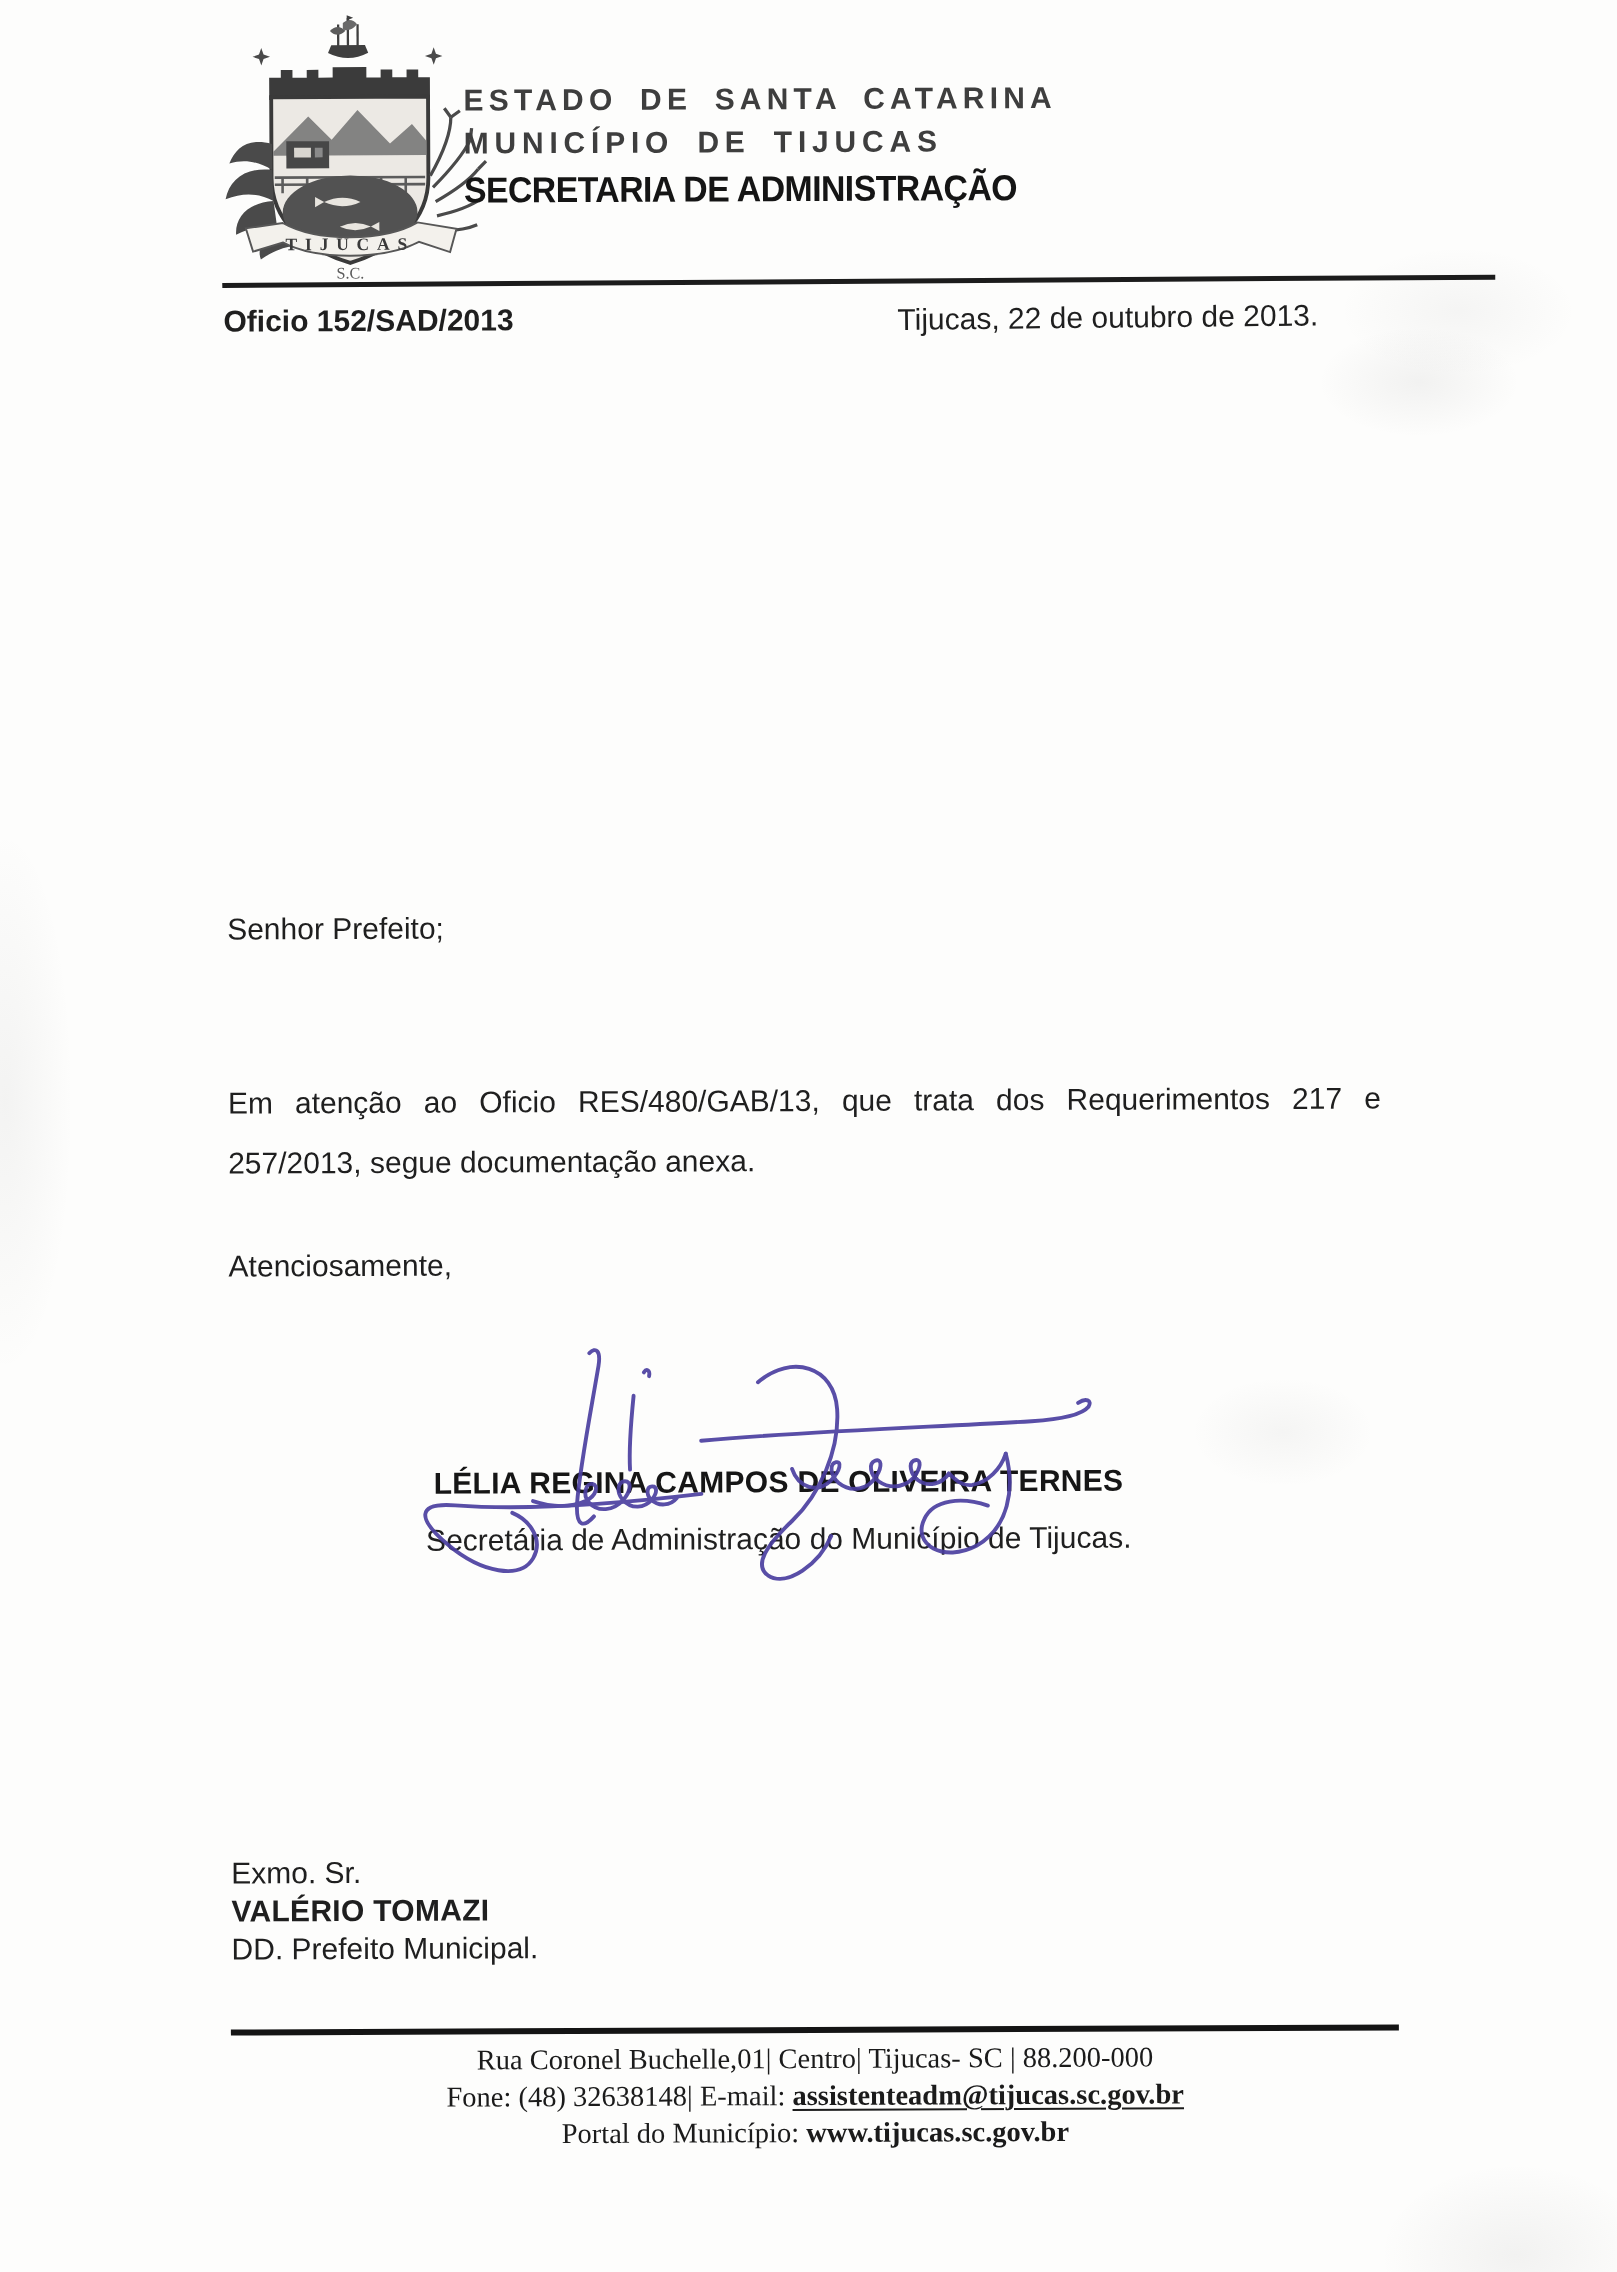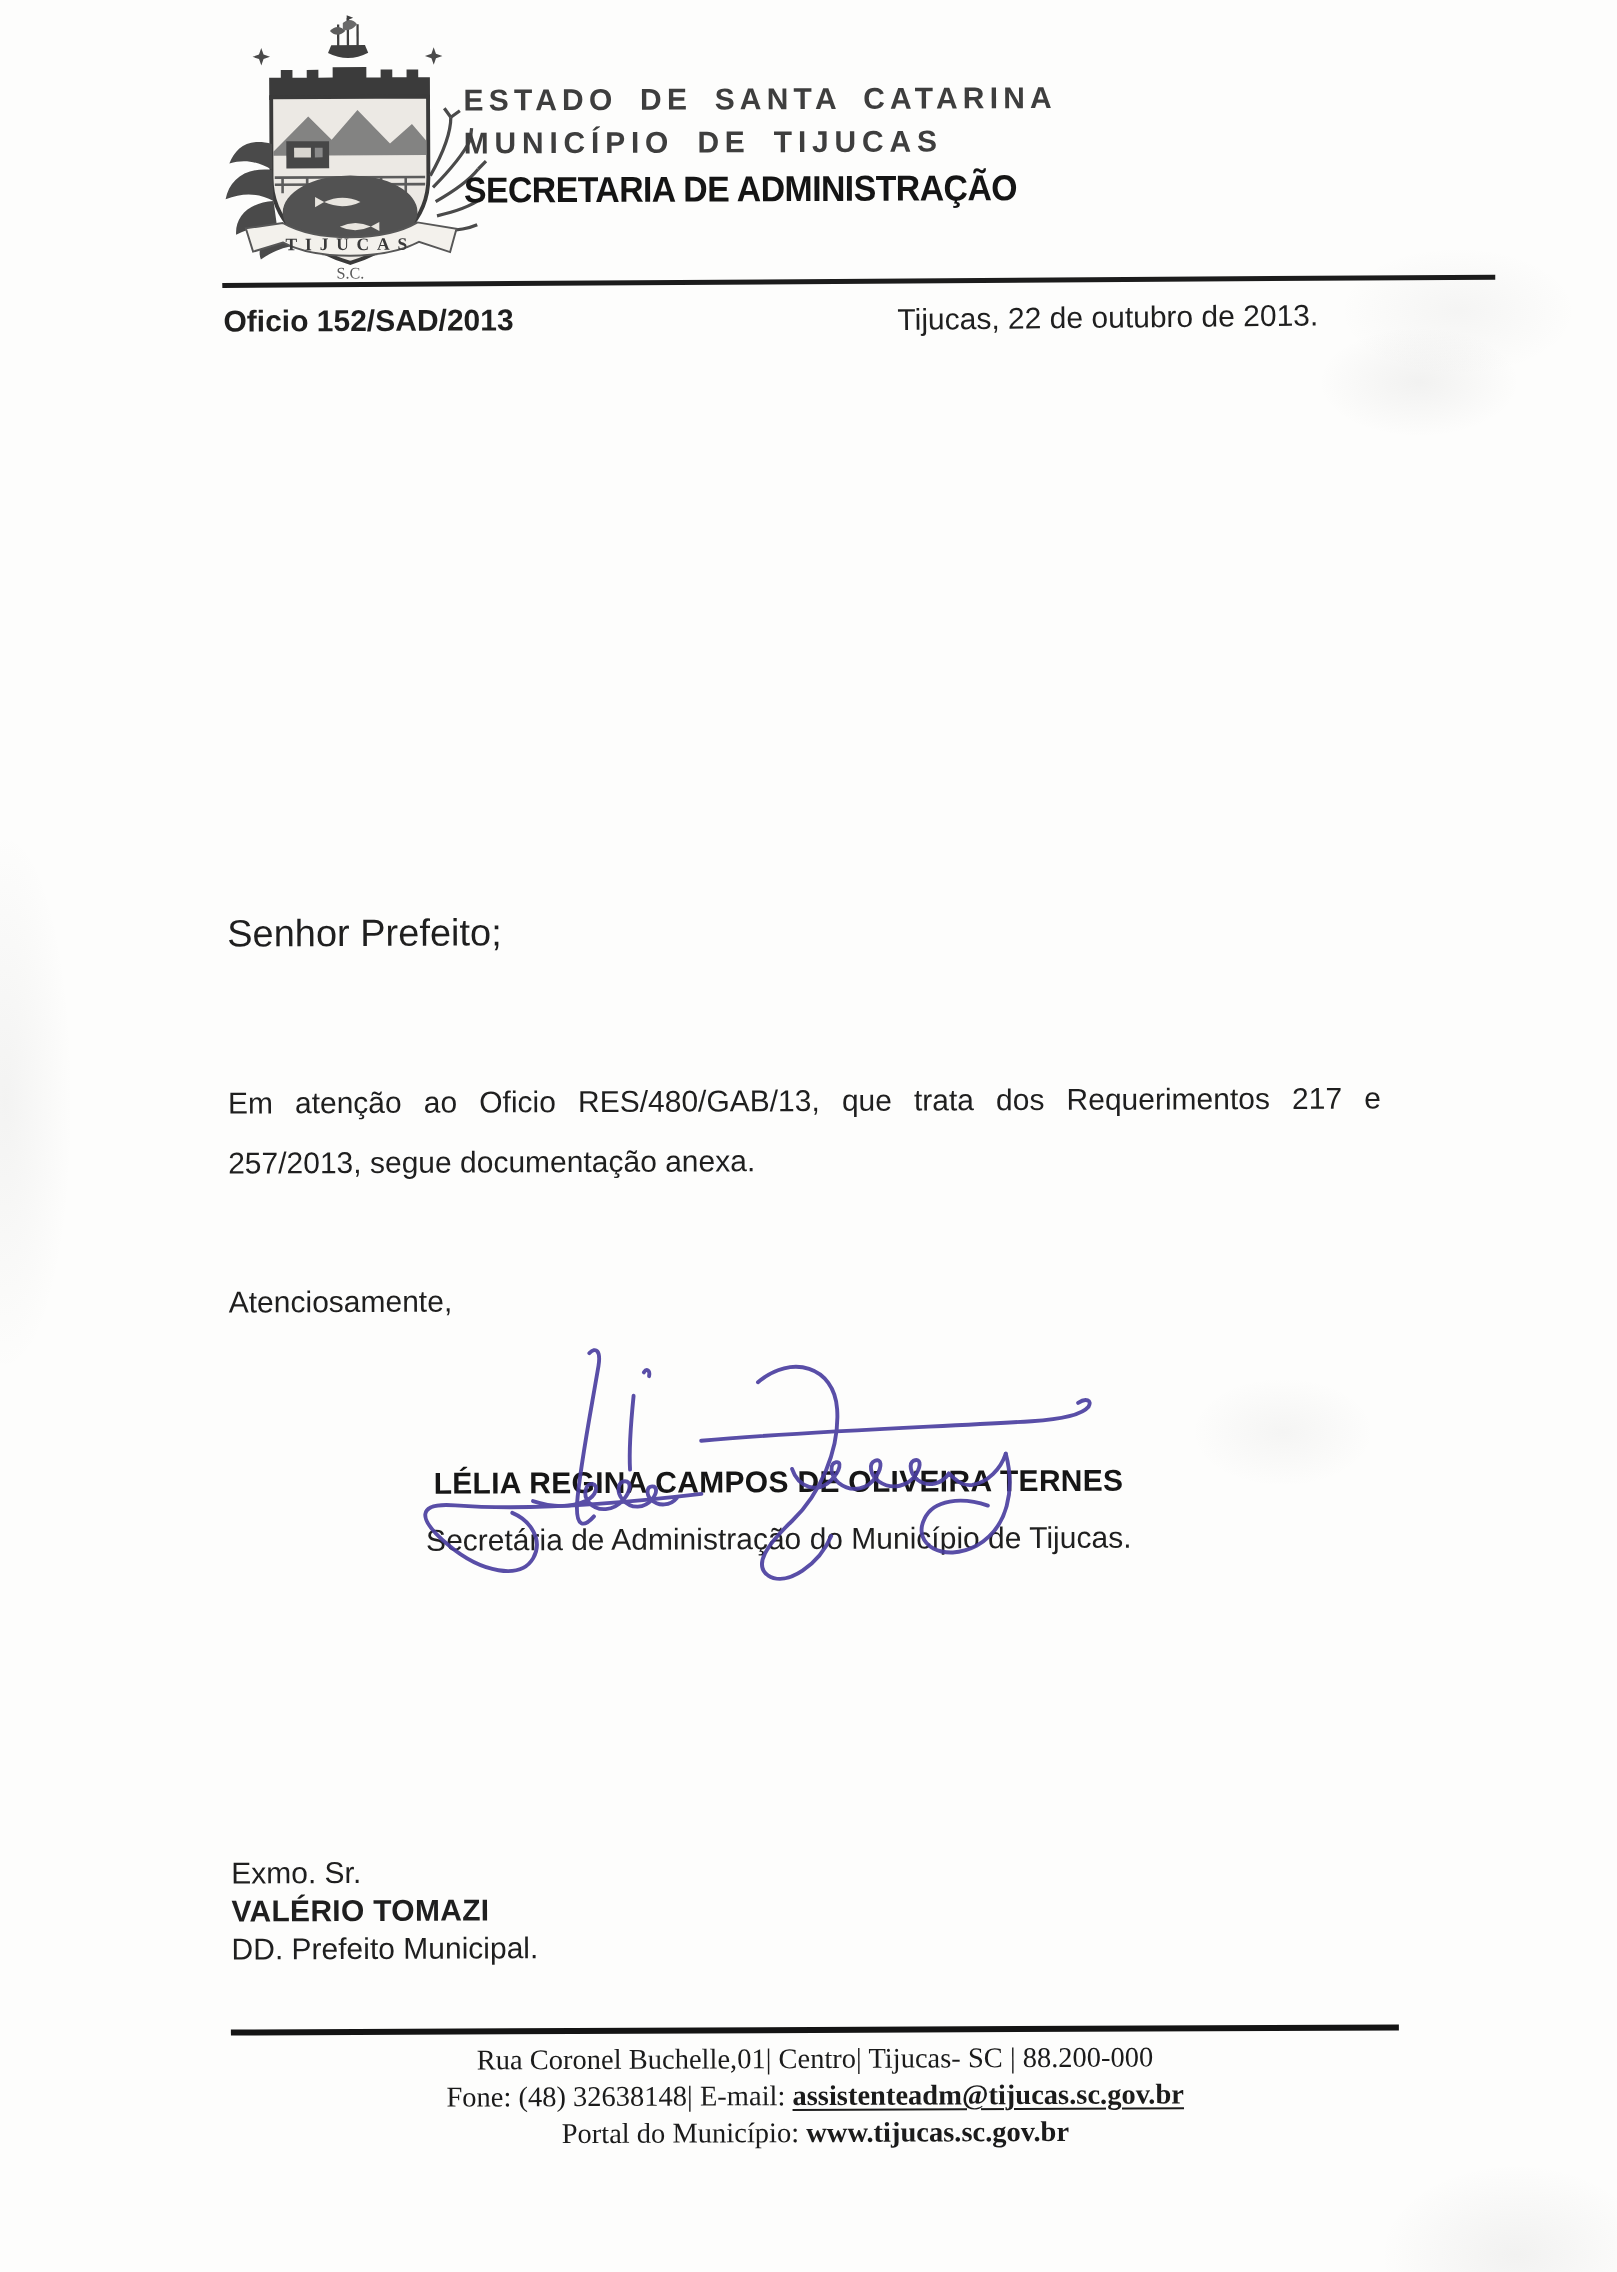--- a/index.html
+++ b/index.html
@@ -66,29 +66,29 @@
     width: 1095px;
     display: flex;
     justify-content: space-between;
     align-items: baseline;
     font-size: 30px;
   }
   .ref-number { font-weight: bold; white-space: nowrap; }
   .dateline { white-space: nowrap; display: inline-block; transform: rotate(-0.35deg); }
 
   
-  .salutation { position: absolute; left: 228px; top: 910px; font-size: 38px; }
+  .salutation { position: absolute; left: 228px; top: 910px; font-size: 30px; }
   .paragraph {
     position: absolute; left: 228px; top: 1071px;
     width: 1153px;
     font-size: 30px;
     line-height: 60px;
   }
   .paragraph .justified { text-align: justify; text-align-last: justify; }
-  .closing { position: absolute; left: 228px; top: 1247px; font-size: 30px; margin-top: 36px; }
+  .closing { position: absolute; left: 228px; top: 1247px; font-size: 30px; }
 
   
   .sig-svg { position: absolute; left: 337px; top: 1330px; z-index: 3; }
   .sig-name {
     position: absolute; left: 194px; top: 1465px;
     width: 1166px; text-align: center;
     font-size: 30px; font-weight: bold;
     letter-spacing: 0.3px;
     z-index: 2;
     color: #161616;

